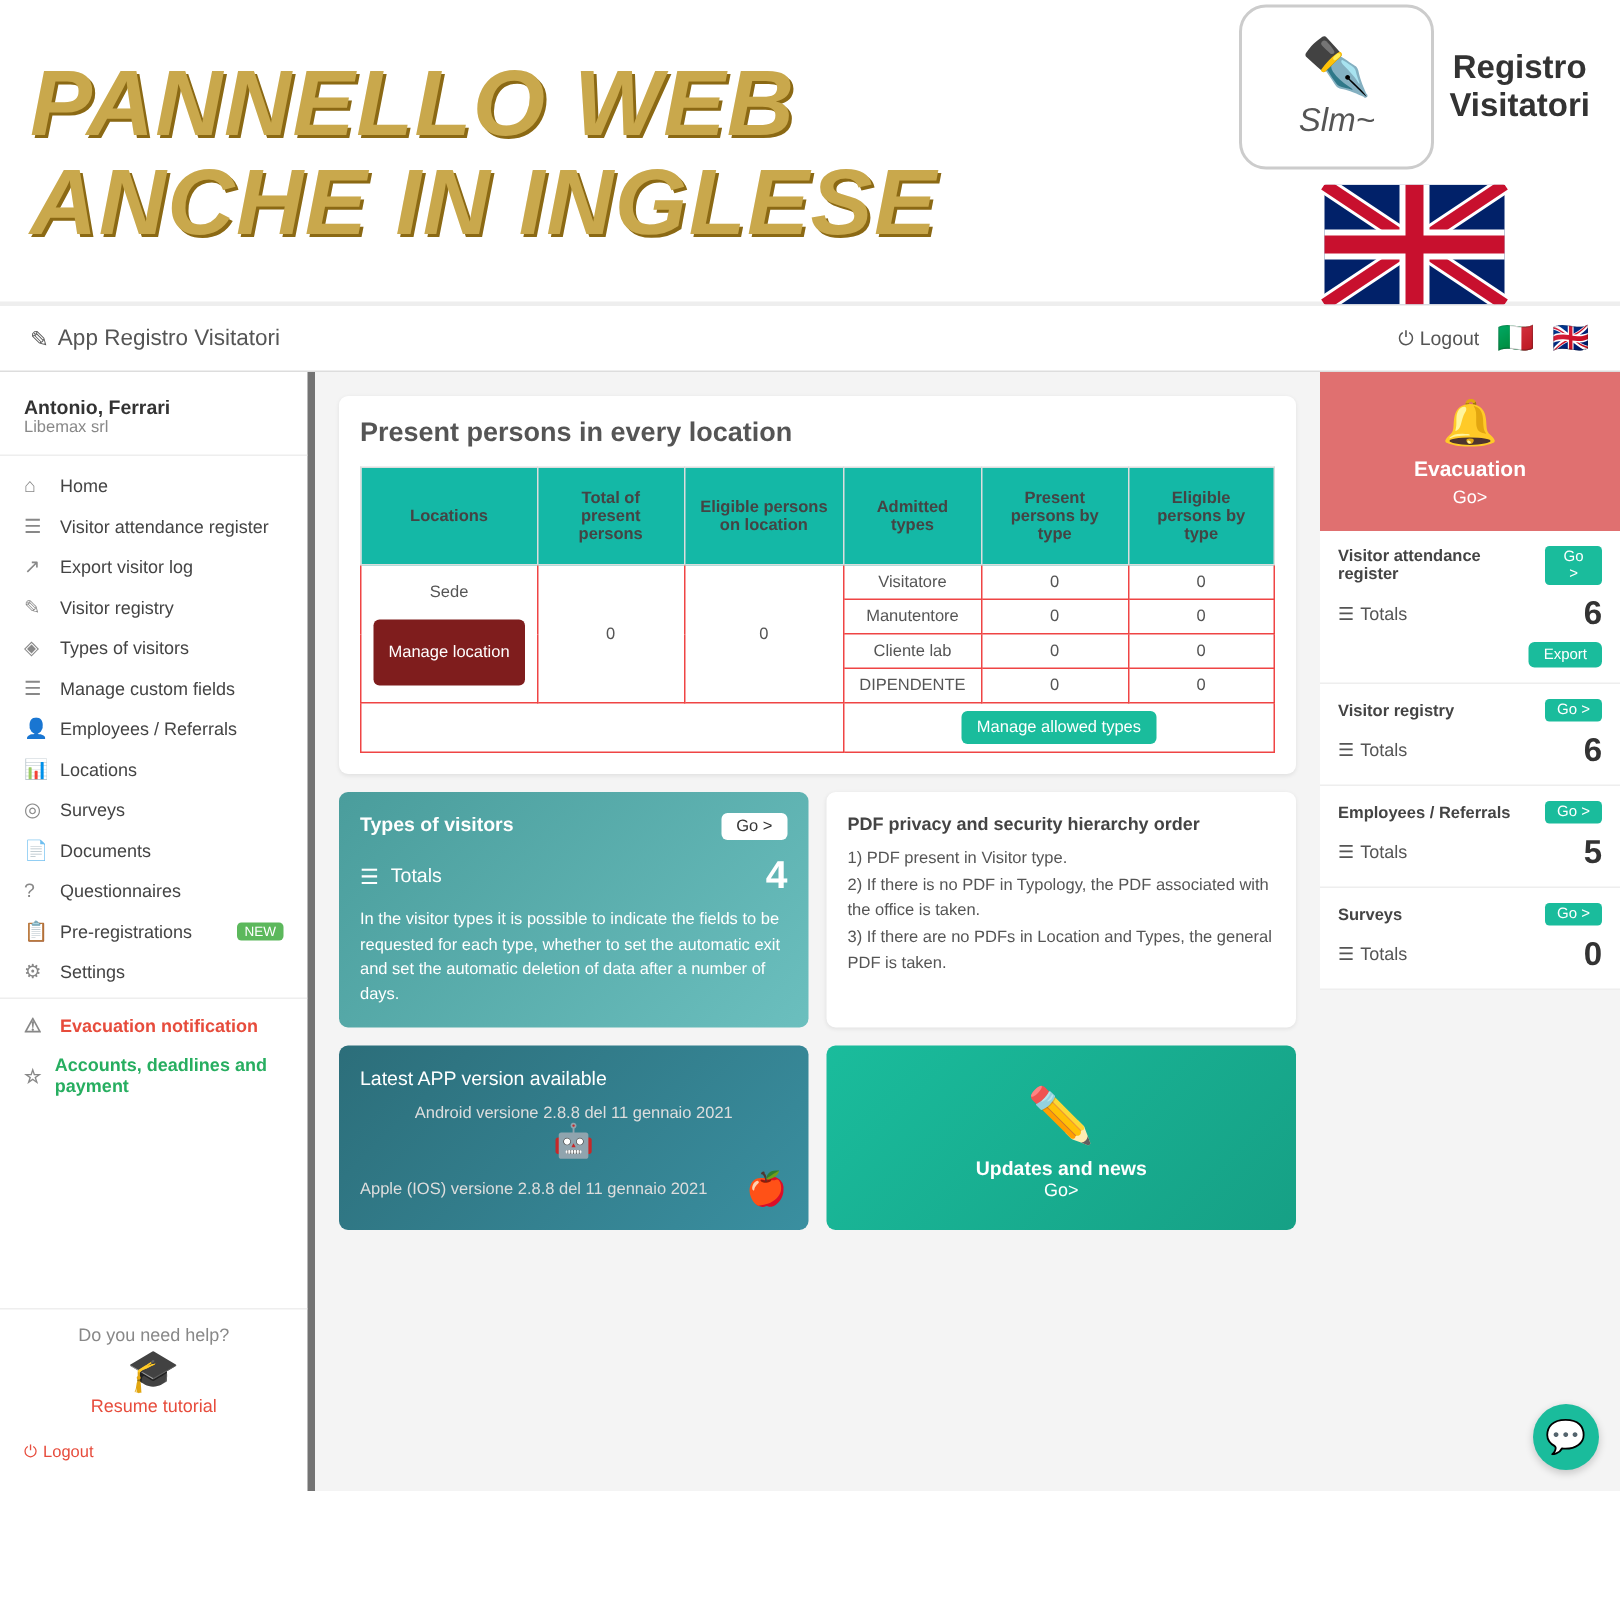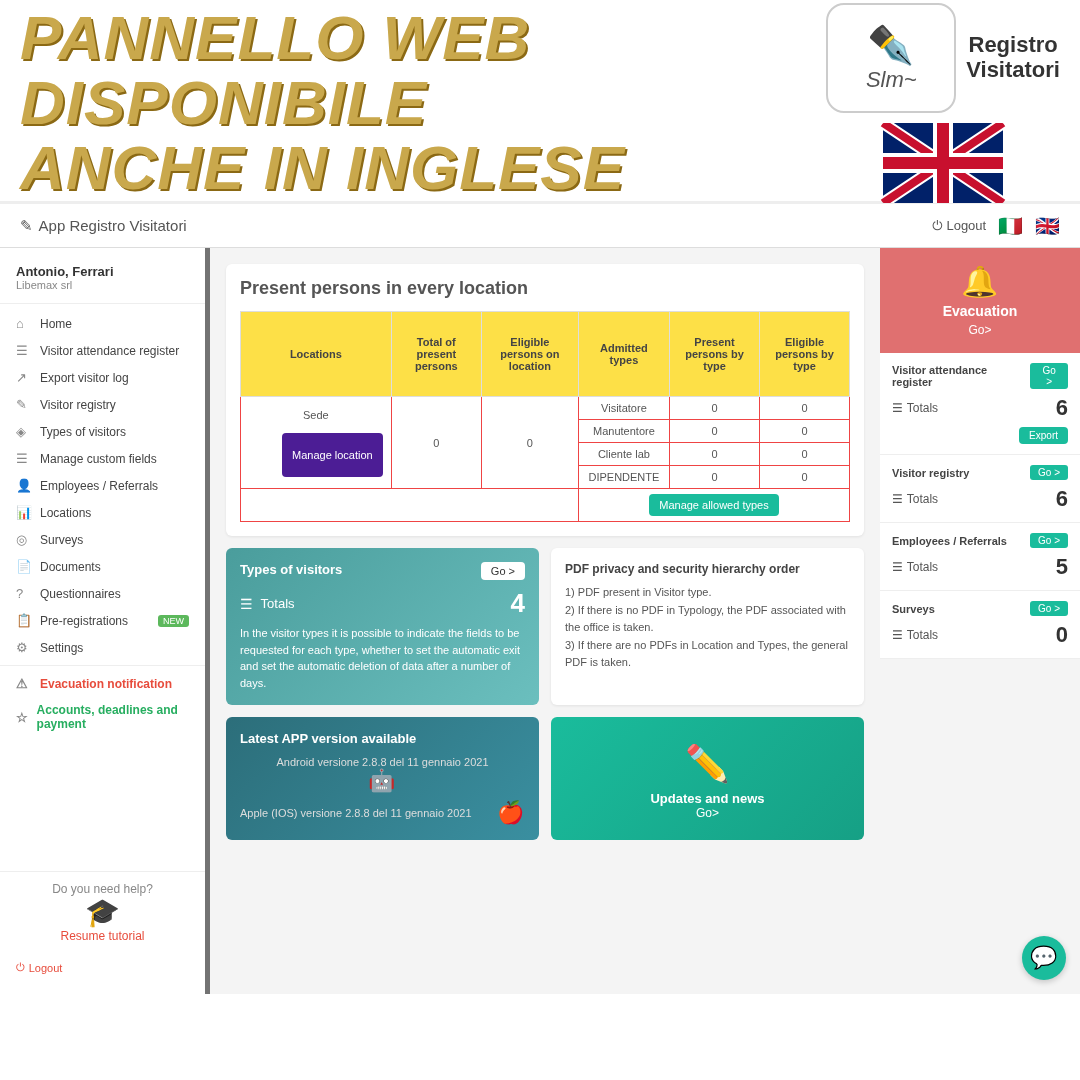--- a/index.html
+++ b/index.html
@@ -176,46 +176,45 @@
       font-weight: bold;
       color: #555;
       margin-bottom: 12px;
     }
     .present-table {
       width: 100%;
       border-collapse: collapse;
       font-size: 11.5px;
     }
     .present-table th {
-      background: #fde047;
+      background: #14b8a6;
       border: 1px solid #ddd;
-      padding: 24px 8px;
+      padding: 14px 8px;
       text-align: center;
       font-weight: bold;
       color: #444;
       font-size: 11px;
     }
     .present-table td {
       border: 1px solid #ef4444;
       padding: 5px 8px;
       text-align: center;
       font-size: 11px;
       color: #555;
       vertical-align: middle;
     }
     .manage-btn {
-      background: #4c1d95;
+      background: #7f1d1d;
       color: #fff;
       border: none;
       border-radius: 4px;
       padding: 16px 10px;
       font-size: 11px;
       cursor: pointer;
       white-space: nowrap;
-      margin-left: 33px;
     }
     .manage-btn-teal {
       background: #1abc9c;
       color: #fff;
       border: none;
       border-radius: 4px;
       padding: 5px 10px;
       font-size: 11px;
       cursor: pointer;
     }
@@ -348,21 +347,20 @@
       align-items: center;
       gap: 4px;
     }
   </style>
 </head>
 <body>
 
 <div class="hero">
   <div class="hero-text">
     <h1>PANNELLO WEB</h1>
-    <h1>DISPONIBILE</h1>
     <h1>ANCHE IN INGLESE</h1>
   </div>
   <div class="hero-right">
     <div style="display:flex;align-items:center;gap:10px;">
       <div class="app-logo">
         <div class="pen-icon">✒️</div>
         <div class="sig">Slm~</div>
       </div>
       <div class="app-logo-label">
         <div>Registro</div>
@@ -552,21 +550,21 @@
           <div>1) PDF present in Visitor type.</div>
           <div>2) If there is no PDF in Typology, the PDF associated with the office is taken.</div>
           <div>3) If there are no PDFs in Location and Types, the general PDF is taken.</div>
         </div>
       </div>
     </div>
 
     <div class="bottom-row">
 
       <div class="card-teal" style="background:linear-gradient(135deg,#2c6e7a,#3a8fa0);">
-        <div style="font-size:13px;font-weight:bold;color:#fff;margin-bottom:10px;">Latest APP version available</div>
+        <div style="font-size:13px;font-weight:normal;color:#fff;margin-bottom:10px;">Latest APP version available</div>
         <div style="display:flex;justify-content:space-between;align-items:center;margin-bottom:6px;flex-direction:column;">
           <span style="font-size:11px;color:#ddd;">Android versione 2.8.8 del 11 gennaio 2021</span>
           <span style="font-size:22px;">🤖</span>
         </div>
         <div style="display:flex;justify-content:space-between;align-items:center;">
           <span style="font-size:11px;color:#ddd;">Apple (IOS) versione 2.8.8 del 11 gennaio 2021</span>
           <span style="font-size:22px;">🍎</span>
         </div>
       </div>
 

